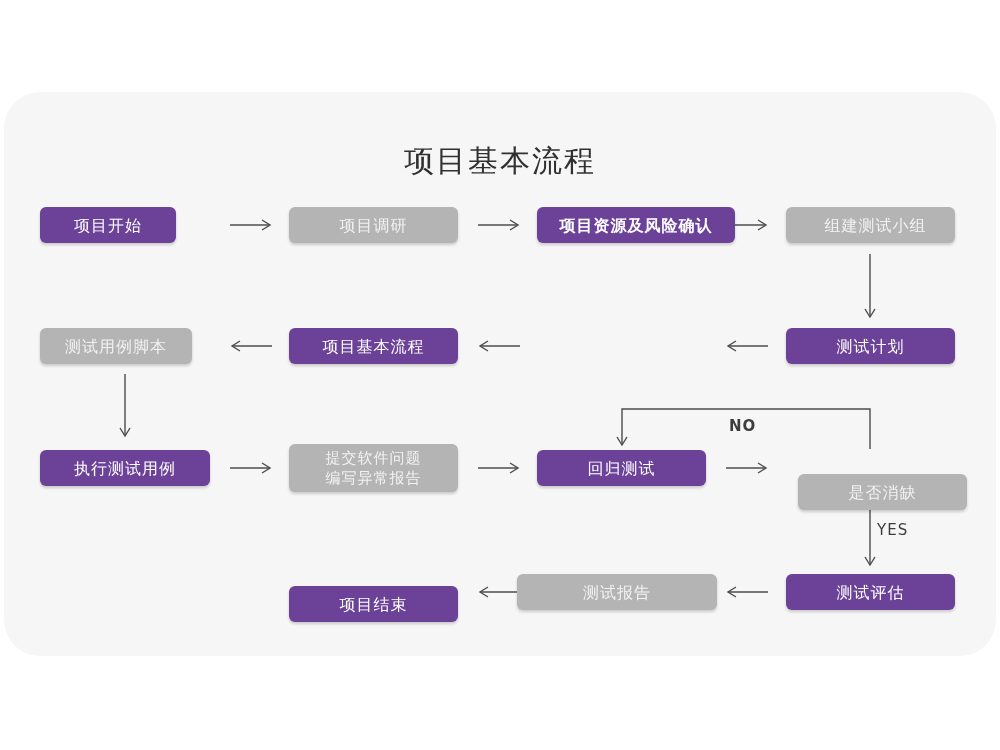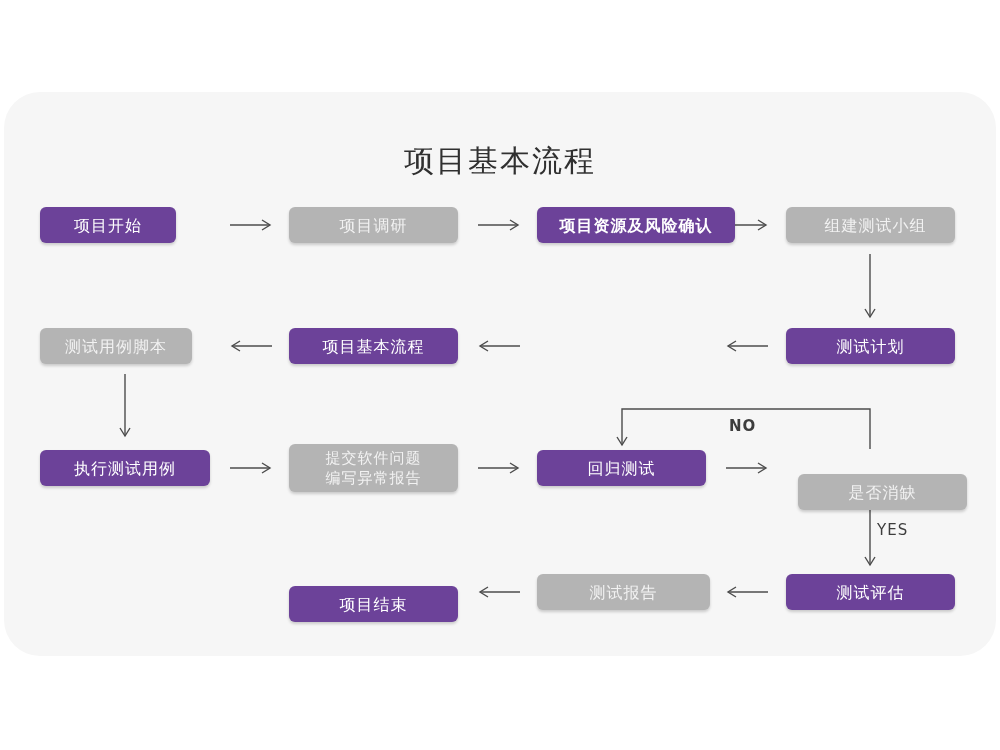--- a/index.html
+++ b/index.html
@@ -125,21 +125,21 @@
       </div>
       <div class="node purple" style="left: 537px; top: 450px; width: 169px; height: 36px;">
         <div>回归测试</div>
       </div>
       <div class="node gray" style="left: 786px; top: 474px; width: 169px; height: 36px; margin-left: 12px;">
         <div>是否消缺</div>
       </div>
       <div class="node purple" style="left: 289px; top: 586px; width: 169px; height: 36px;">
         <div>项目结束</div>
       </div>
-      <div class="node gray" style="left: 537px; top: 574px; width: 173px; height: 36px; justify-content: center;">
+      <div class="node gray" style="left: 517px; top: 574px; width: 200px; height: 36px; justify-content: center;">
         <div>测试报告</div>
       </div>
       <div class="node purple" style="left: 786px; top: 574px; width: 169px; height: 36px;">
         <div>测试评估</div>
       </div>
       <div class="edge-label" style="left: 729px; top: 417px; font-weight: bold;">NO</div>
       <div class="edge-label" style="left: 877px; top: 521px;">YES</div>
     </div>
 </div>
 

